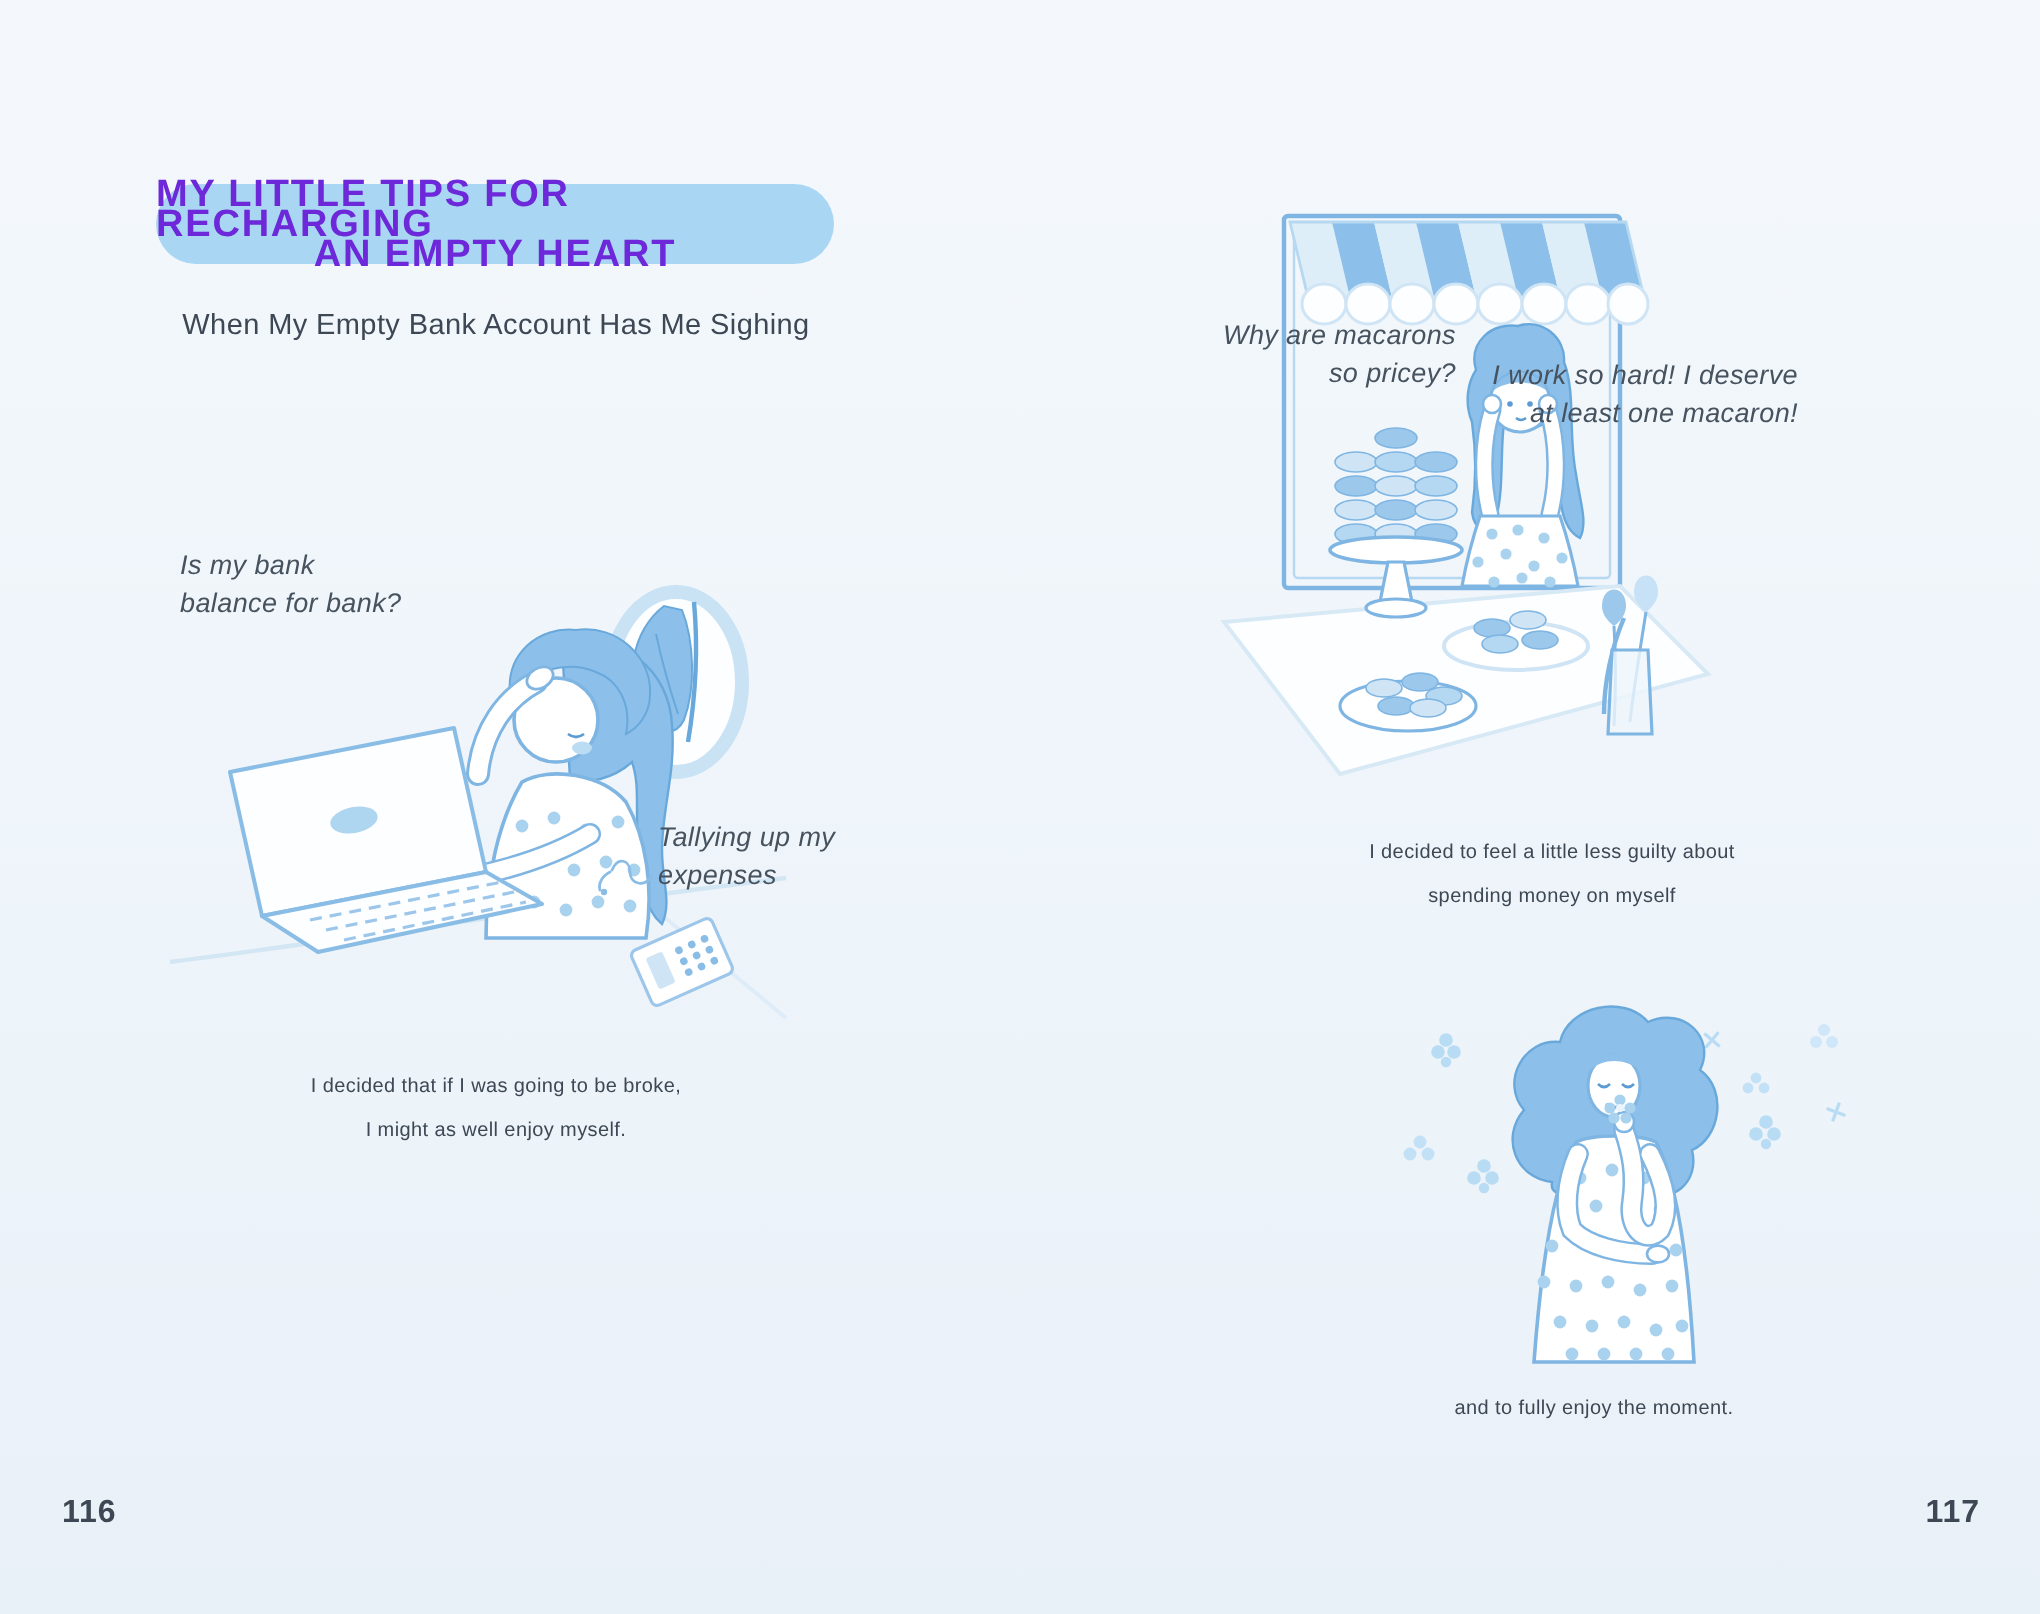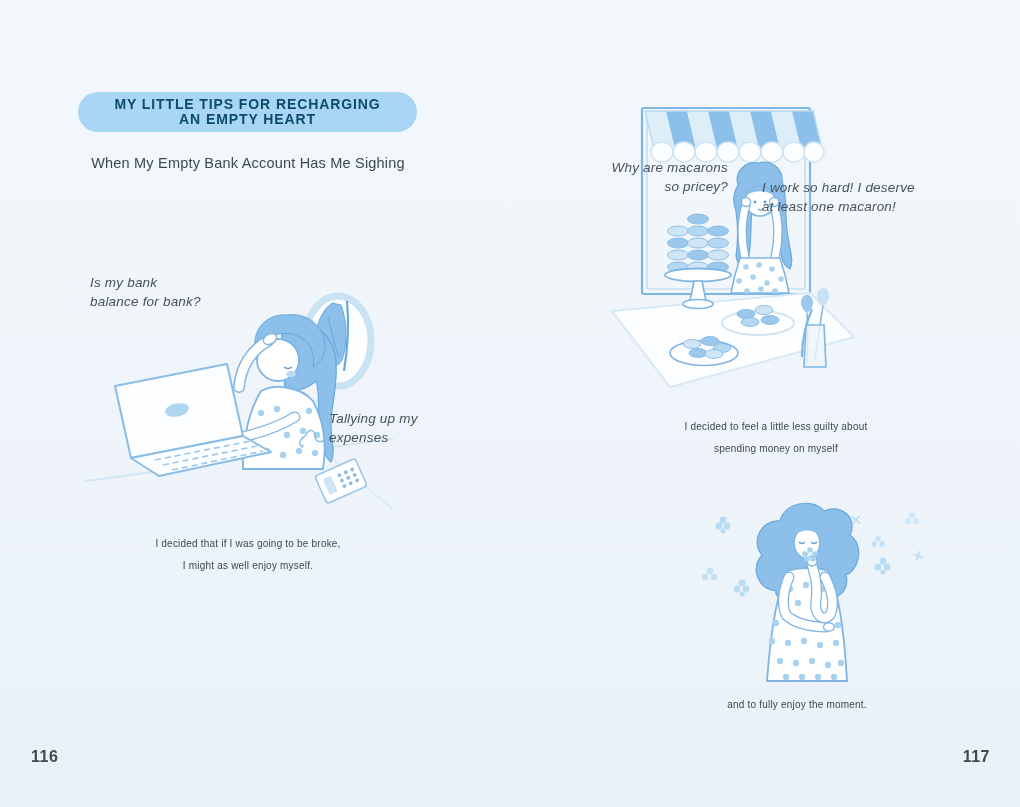--- a/index.html
+++ b/index.html
@@ -8,21 +8,21 @@
     width:1020px;height:807px;
     overflow:hidden;
     background:linear-gradient(180deg,#f4f8fc 0%,#eff5fa 45%,#e9f1f8 100%);
     font-family:"Liberation Sans",sans-serif;
   }
   .txt{position:absolute;color:#3d4854;}
   .banner{
     position:absolute;left:78px;top:92px;width:339px;height:40px;
     background:#a9d6f2;border-radius:21px;
     display:flex;flex-direction:column;align-items:center;justify-content:center;
-    color:#0c4a6e;font-weight:bold;font-size:14px;letter-spacing:0.9px;line-height:15px;
+    color:#6d28d9;font-weight:bold;font-size:19px;letter-spacing:0.9px;line-height:15px;
   }
   .subtitle{
     left:48px;top:147px;width:400px;text-align:center;
     font-size:14.5px;font-weight:500;letter-spacing:0.2px;margin-top:8px;
   }
   .caption{
     font-style:italic;font-size:13.5px;line-height:19px;color:#46525e;letter-spacing:0.2px;
   }
   .conclusion{
     font-size:10px;line-height:21.5px;text-align:center;letter-spacing:0.2px;
@@ -251,21 +251,21 @@
       <path d="M212 214 C206 228 202 246 202 262" stroke="#7fb5e2" stroke-width="2.2" fill="none"></path>
       <path d="M206 230 L204 272 L226 272 L224 230 Z" fill="#eef6fc" fill-opacity="0.8" stroke="#7fb5e2" stroke-width="1.6"></path>
     </g>
   </svg>
 
   <div class="txt caption" style="left:598px;top:158px;width:130px;text-align:right;">
     <div>Why are macarons</div>
     <div>so pricey?</div>
   </div>
 
-  <div class="txt caption" style="left:762px;top:178px;width:160px;text-align:left;">
+  <div class="txt caption" style="left:739px;top:178px;width:160px;text-align:right;">
     <div>I work so hard! I deserve</div>
     <div>at least one macaron!</div>
   </div>
 
   <div class="txt conclusion" style="left:626px;top:416px;width:300px;">
     <div>I decided to feel a little less guilty about</div>
     <div>spending money on myself</div>
   </div>
 
   <svg class="illo" style="left:690px;top:493px;" width="245" height="192" viewBox="0 0 245 192">

